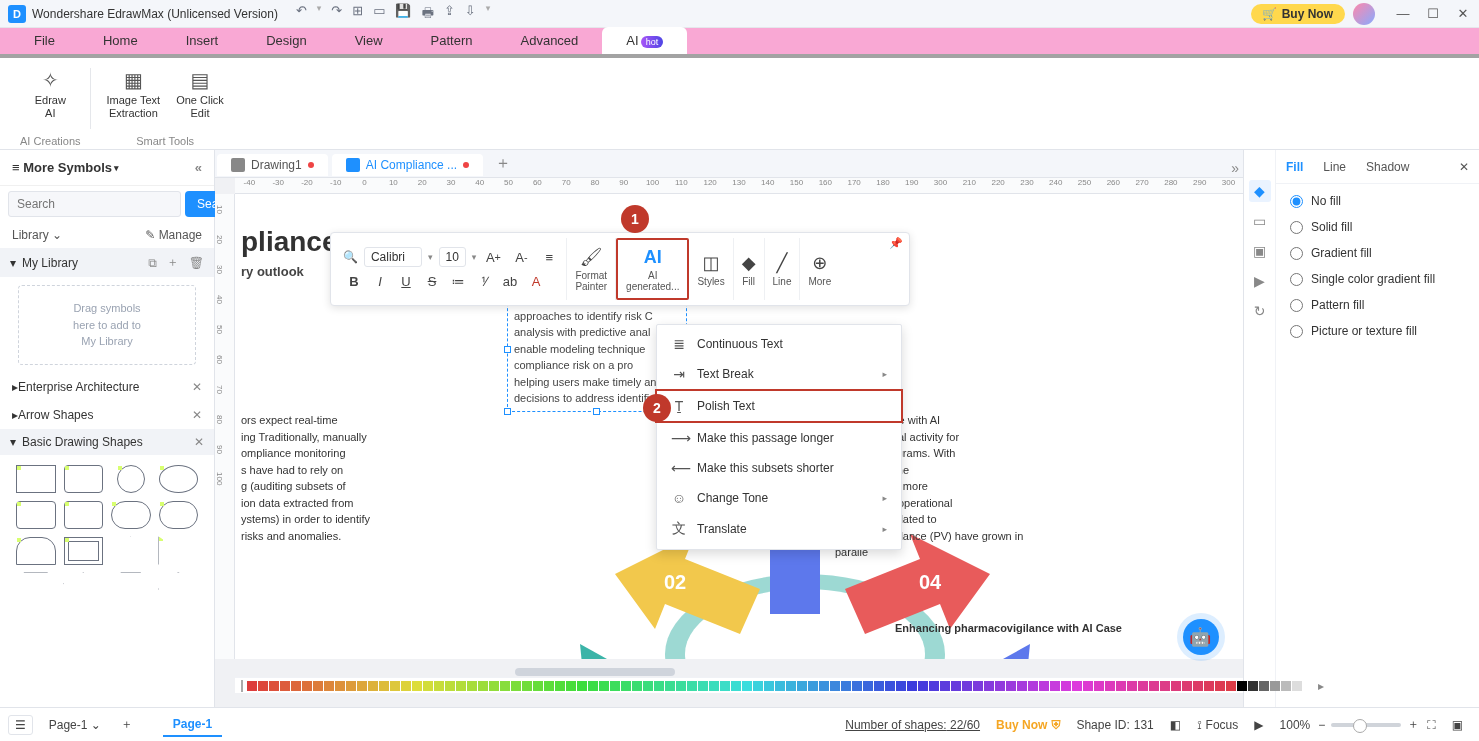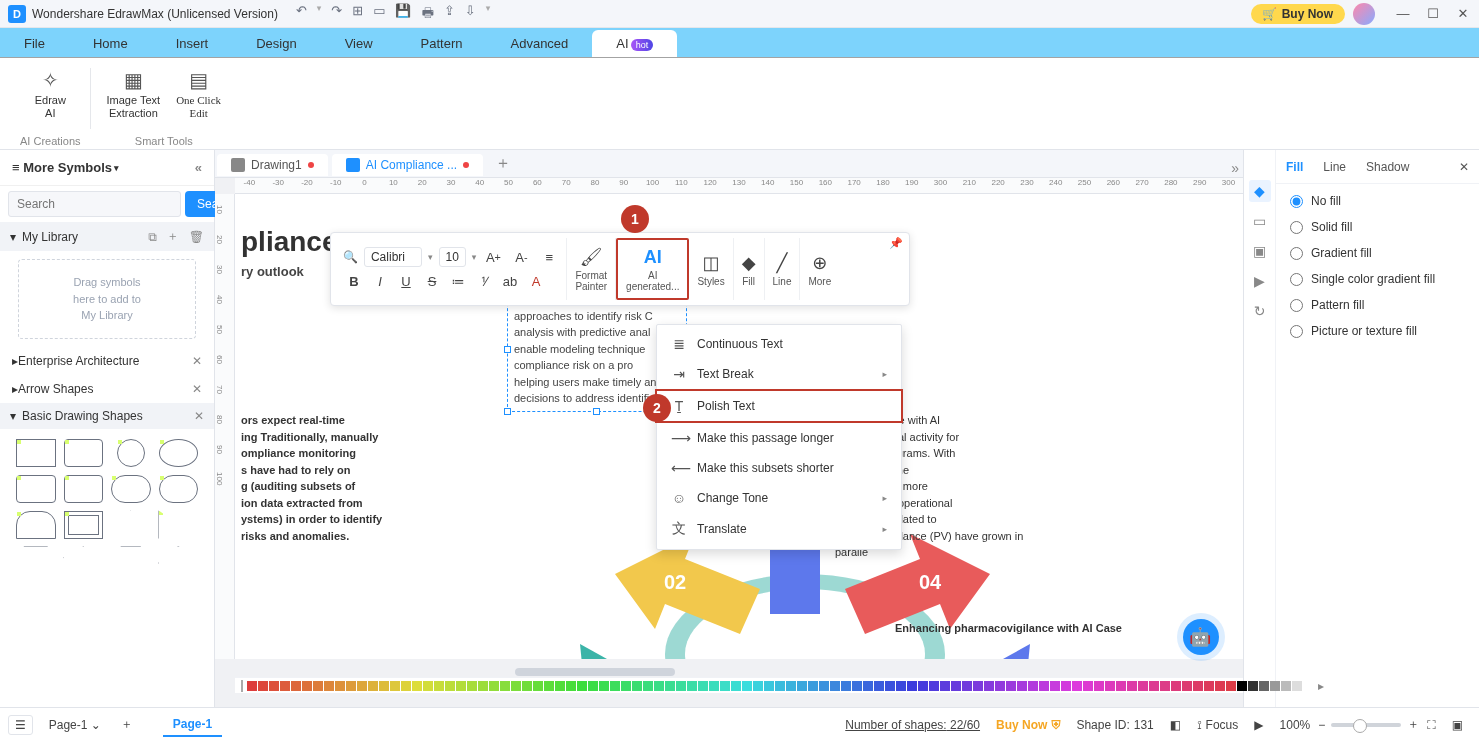--- a/index.html
+++ b/index.html
@@ -10,21 +10,21 @@
 .titlebar .logo { width:18px; height:18px; background:#1E90FF; border-radius:3px; display:flex; align-items:center; justify-content:center; font-weight:bold; color:#fff; font-size:11px; }
 .titlebar .title { margin-left:6px; font-size:12px; color:#333; }
 .titlebar .qat { display:flex; gap:10px; margin-left:18px; color:#6b7280; }
 .titlebar .qat span { cursor:pointer; font-size:13px; }
 .titlebar .spacer { flex:1; }
 .titlebar .buynow { background:#ffd84d; padding:3px 12px; border-radius:12px; font-size:12px; color:#333; font-weight:600; display:flex; align-items:center; gap:4px; margin-right:8px; }
 .titlebar .avatar { width:22px; height:22px; border-radius:50%; background:linear-gradient(135deg,#f8a 0%,#8af 100%); margin-right:10px; }
 .titlebar .winbtn { width:24px; height:24px; display:flex; align-items:center; justify-content:center; color:#555; font-size:13px; margin-left:6px; }
 
 
-.menubar { height:30px; display:flex; align-items:flex-end; padding:0 0; background:#7dd3fc; border-bottom:1px solid #a3a3a3; }
+.menubar { height:30px; display:flex; align-items:flex-end; padding:0 10px; background:#f9a8d4; border-bottom:4px solid #a3a3a3; }
 .menubar .mitem { padding:6px 24px; font-size:13px; color:#333; cursor:pointer; }
 .menubar .mitem.ai { background:#fff; border-radius:6px 6px 0 0; color:#333; position:relative; }
 .menubar .mitem.ai .hot { background:linear-gradient(90deg,#a855f7,#4f46e5); color:#fff; font-size:9px; padding:1px 5px; border-radius:6px; margin-left:2px; }
 .menubar .mspacer { flex:1; }
 .menubar .right { display:flex; align-items:center; gap:14px; padding-bottom:4px; font-size:12px; color:#555; }
 .menubar .right span { display:flex; align-items:center; gap:3px; }
 .menubar .notif { position:relative; }
 .menubar .notif::after { content:""; position:absolute; top:-2px; right:-2px; width:6px; height:6px; background:#ef4444; border-radius:50%; }
 
 
@@ -199,33 +199,37 @@
   </div>
   <div class="rgroup">
     <div class="rrow">
       <div class="rbtn">
           <span class="ricon">▦</span>
           <span style="white-space:pre;">Image Text
 Extraction</span>
         </div>
       <div class="rbtn">
           <span class="ricon">▤</span>
-          <span style="white-space:pre;font-family:Liberation Serif, serif;">One Click
+          <span style="white-space:pre;">One Click
 Edit</span>
         </div>
     </div>
     <div class="rgrouplabel">Smart Tools</div>
   </div>
 </div>
 
 <div class="left">
   <div class="hdr">≡&nbsp;<span>More Symbols</span><span style="font-size:9px;margin-left:2px;">▾</span><span class="collapse">«</span></div>
   <div class="search">
     <input placeholder="Search" style="">
     <button>Search</button>
+  </div>
+  <div class="row2">
+    <span><span>Library</span> ⌄</span>
+    <span>✎ <span>Manage</span></span>
   </div>
   <div class="sect">▾ <span class="grow">My Library</span><span class="ic">⧉</span><span class="ic">＋</span><span class="ic">🗑</span></div>
   <div class="drop" style="white-space:pre;">Drag symbols
 here to add to
 My Library</div>
   <div class="acc">▸ <span>Enterprise Architecture</span><span class="x">✕</span></div>
   <div class="acc">▸ <span>Arrow Shapes</span><span class="x">✕</span></div>
   <div class="sect" style="background:#f1f3f7;">▾ <span class="grow">Basic Drawing Shapes</span><span class="ic">✕</span></div>
   <div class="shapes">
     <div class="shape s-rect"></div>
@@ -341,21 +345,21 @@
 enable modeling technique
 compliance risk on a pro
 helping users make timely an
 decisions to address identifie</span>
         <div class="handle" style="left:-4px;top:-4px;"></div><div class="handle" style="right:-4px;top:-4px;"></div>
         <div class="handle" style="left:-4px;bottom:-4px;"></div><div class="handle" style="right:-4px;bottom:-4px;"></div>
         <div class="handle" style="left:calc(50% - 4px);top:-4px;"></div><div class="handle" style="left:calc(50% - 4px);bottom:-4px;"></div>
         <div class="handle" style="left:-4px;top:calc(50% - 4px);"></div><div class="handle" style="right:-4px;top:calc(50% - 4px);"></div>
       </div>
 
-      <div style="position:absolute;left:6px;top:218px;width:170px;font-size:11px;line-height:1.5;white-space:pre;font-weight:bold;">ors expect real-time
+      <div style="position:absolute;left:6px;top:218px;width:170px;font-size:11px;line-height:1.5;white-space:pre;">ors expect real-time
 ing Traditionally, manually
 ompliance monitoring
 s have had to rely on
 g (auditing subsets of
 ion data extracted from
 ystems) in order to identify
 risks and anomalies.</div>
       <div style="position:absolute;left:600px;top:218px;width:230px;font-size:11px;line-height:1.5;white-space:pre;">macovigilance with AI
 g is the central activity for
 nce (PV) programs. With

